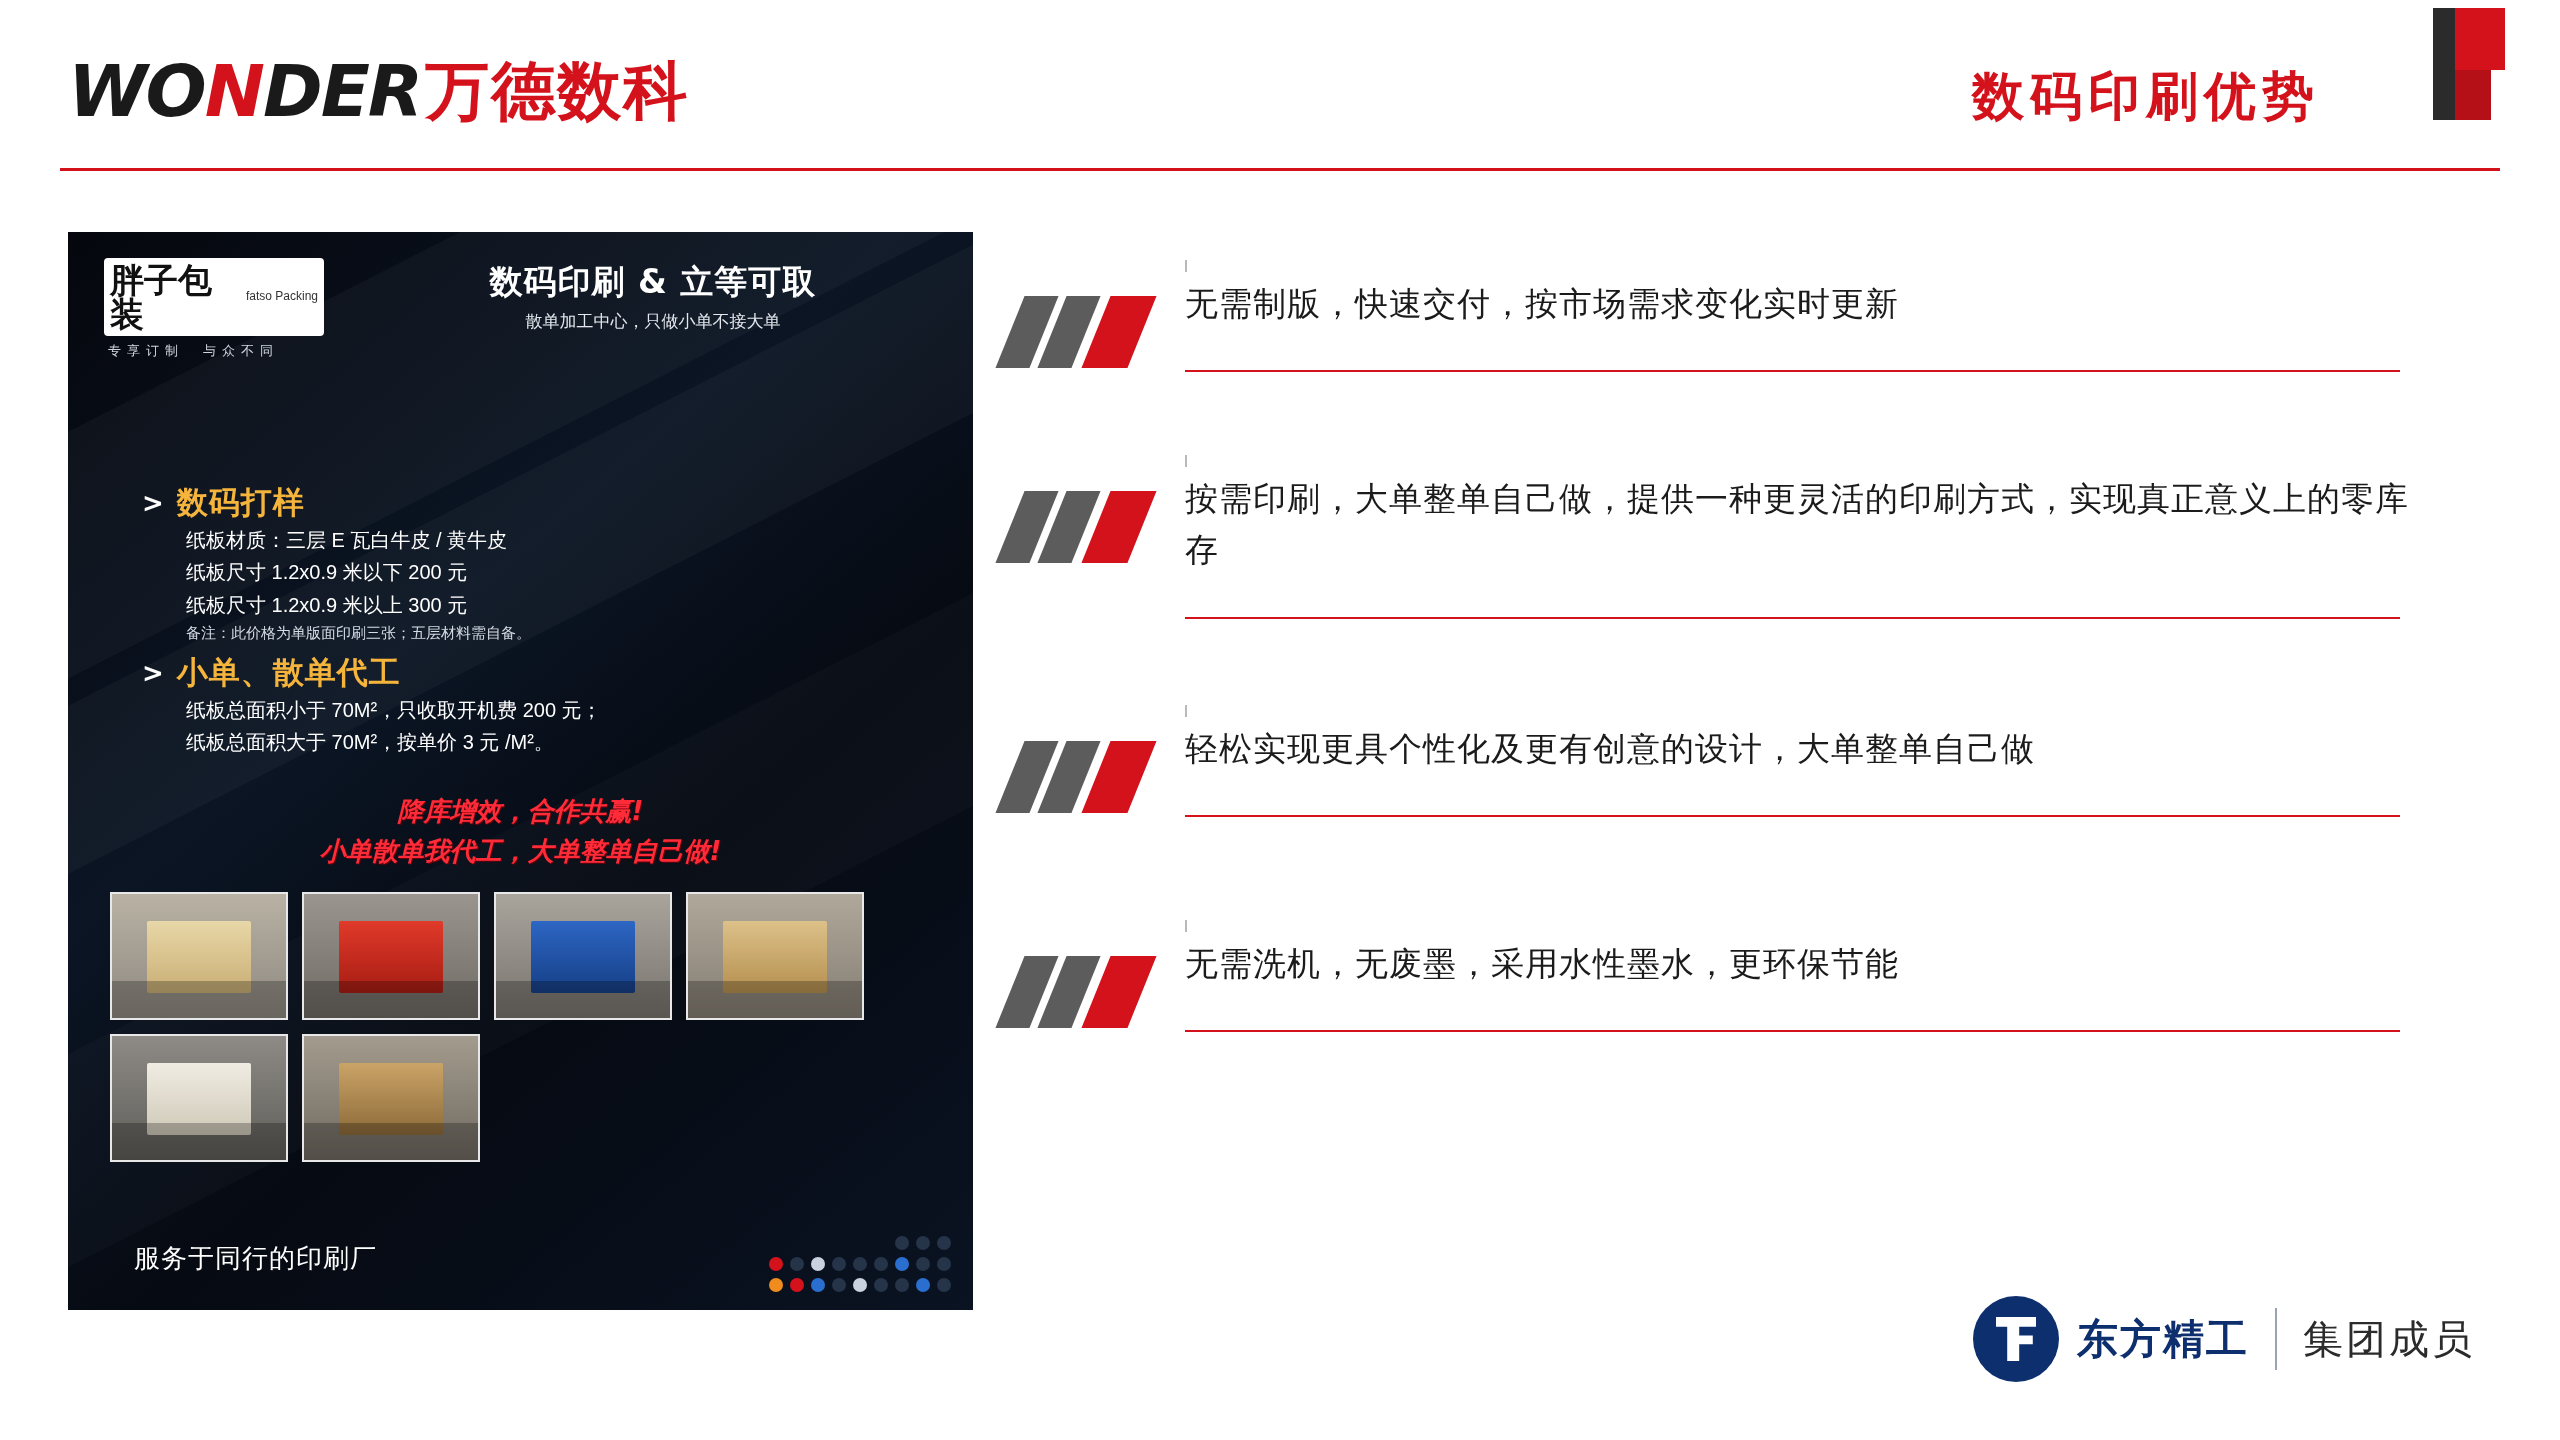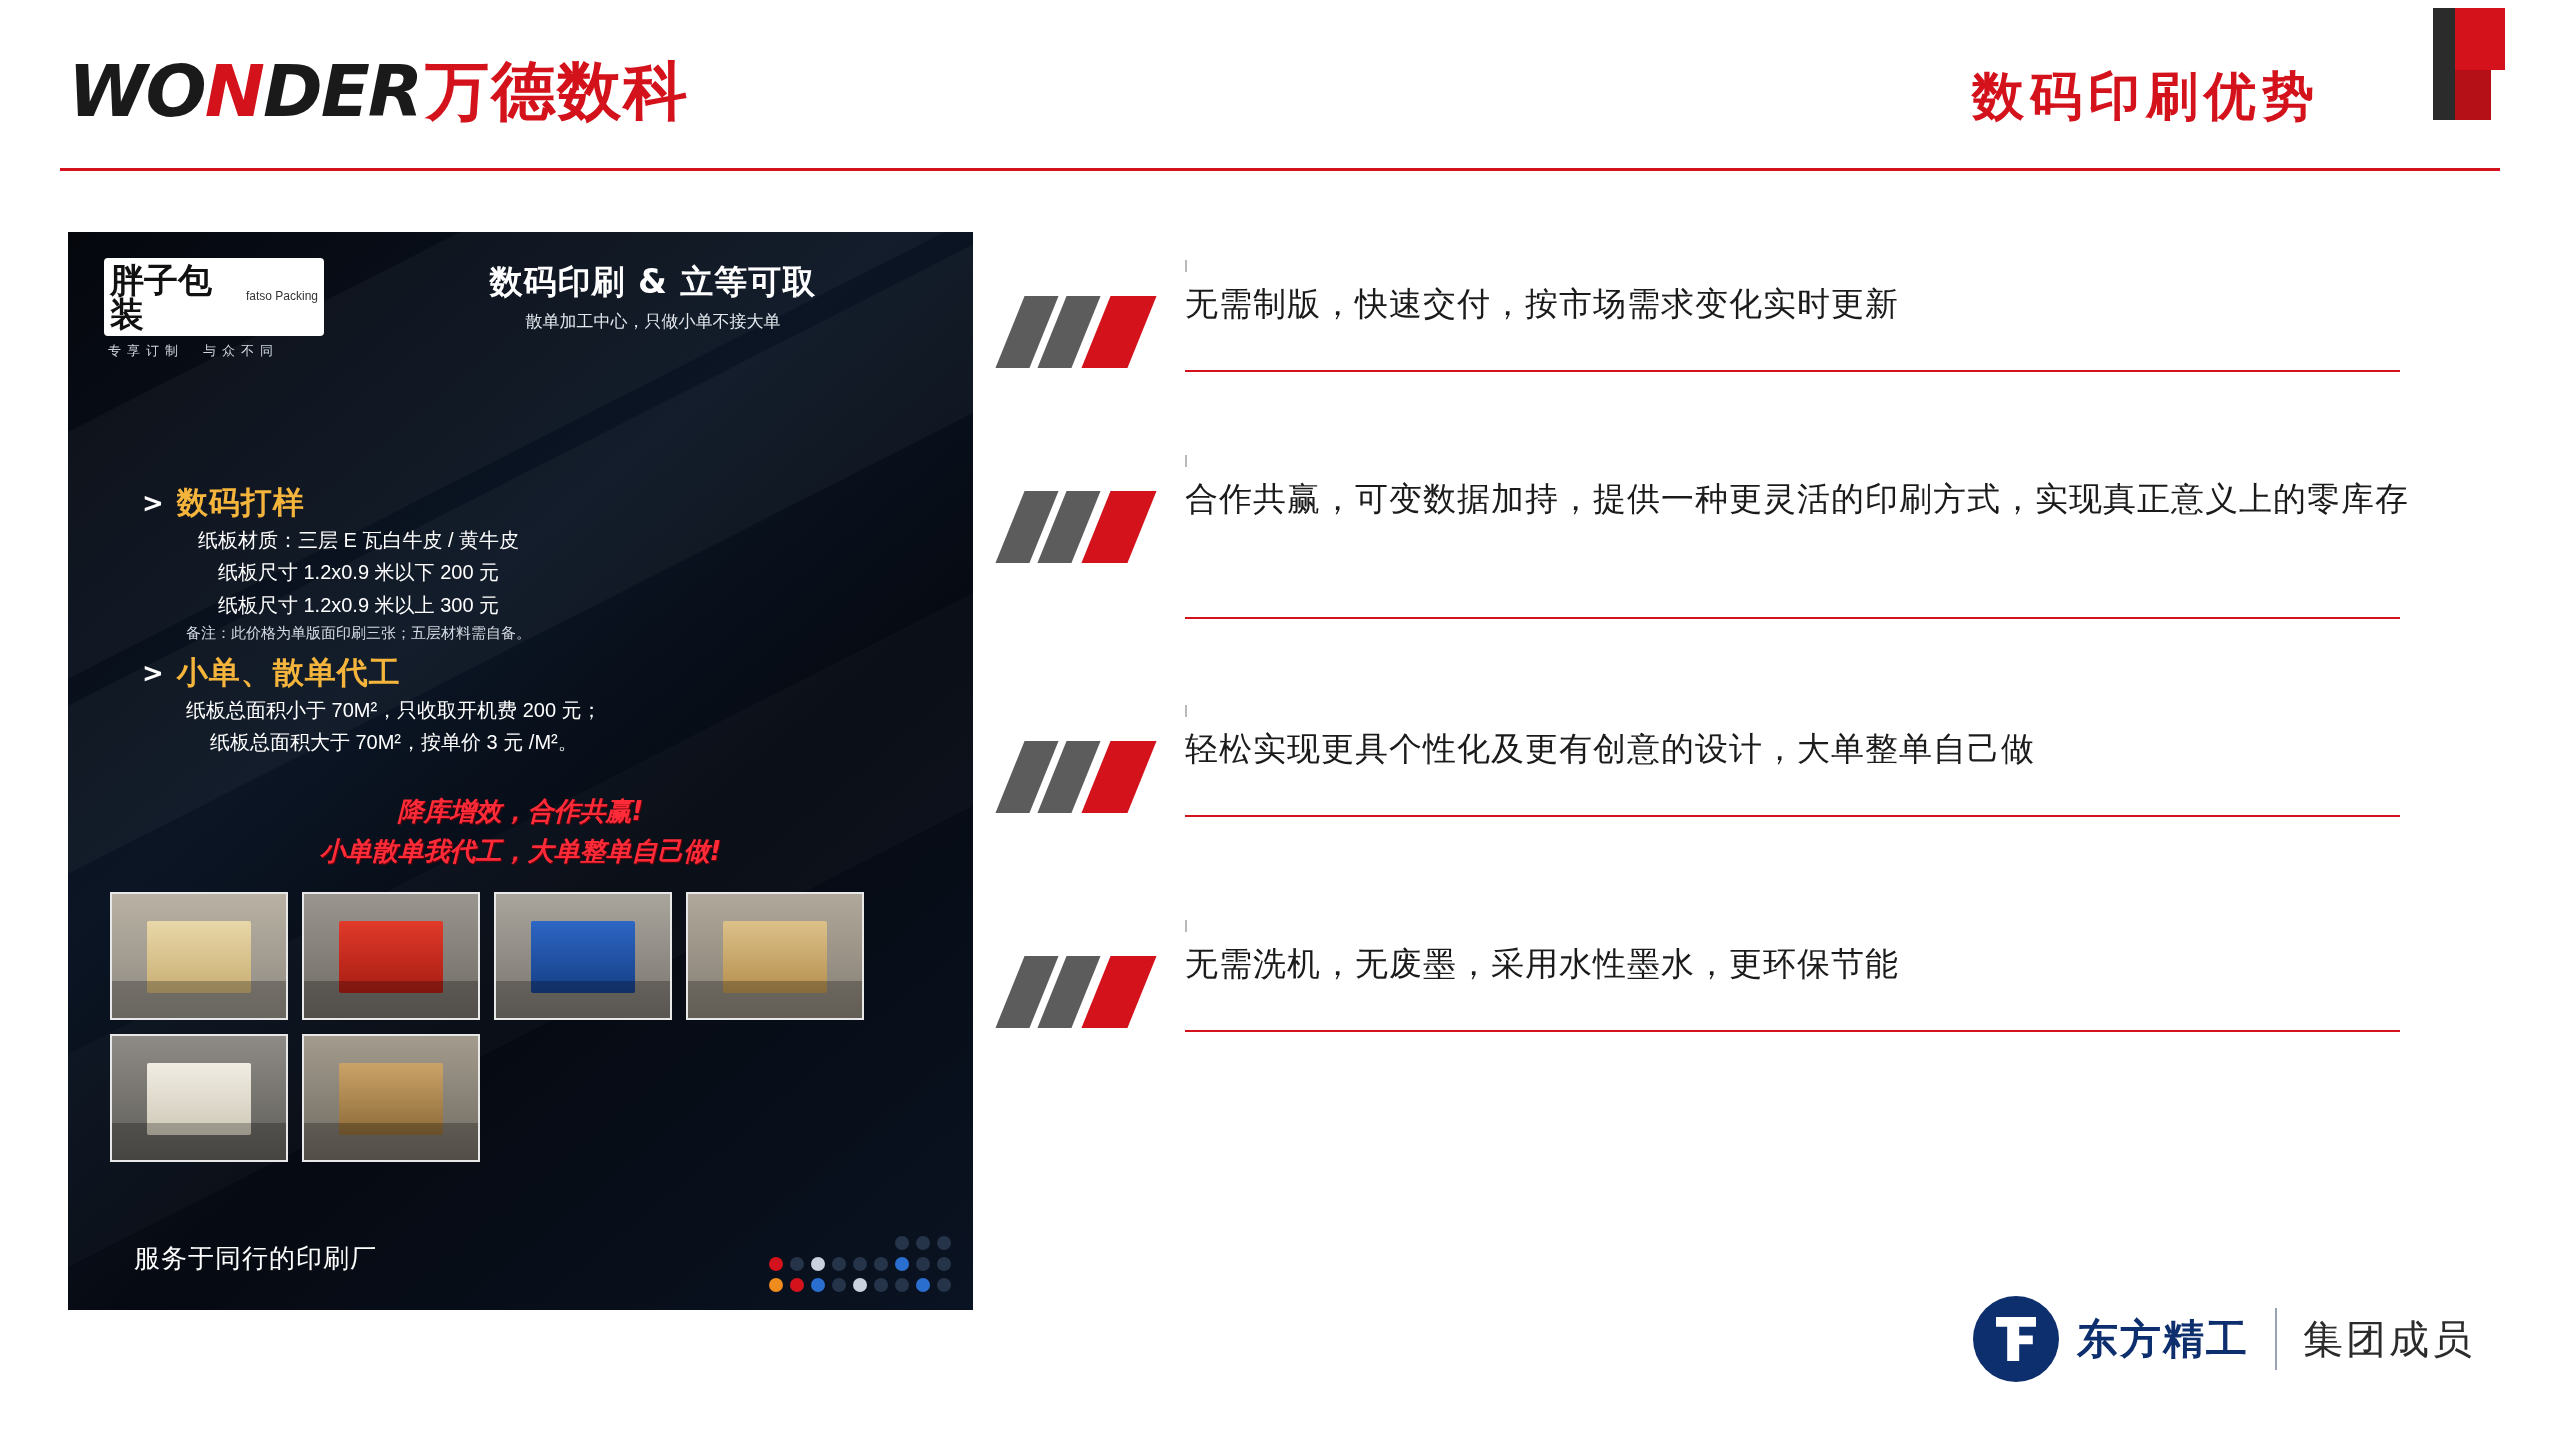--- a/index.html
+++ b/index.html
@@ -184,21 +184,20 @@
     color: #ffffff;
     font-size: 26px;
     font-weight: 900;
     margin-right: 12px;
   }
   .sec-line {
     color: #ffffff;
     font-size: 20px;
     line-height: 1.62;
     margin-left: 44px;
-    text-align: center;
   }
   .sec-note {
     color: #d6dce4;
     font-size: 15px;
     margin-left: 44px;
     margin-top: 3px;
   }
 
   .slogan {
     position: absolute;
@@ -512,21 +511,21 @@
     <div class="bullet-rule r1"></div>
   </div>
 
   <div class="bullet" style="height:250px;">
     <div class="tick"></div>
     <div class="chev">
       <span class="c1"></span>
         <span class="c2"></span>
         <span class="c3"></span>
     </div>
-    <div class="bullet-text">合作共赢，可变数据加持，提供一种更灵活的印刷方式，实现真正意义上的零库存</div>
+    <div class="bullet-text">按需印刷，大单整单自己做，提供一种更灵活的印刷方式，实现真正意义上的零库存</div>
     <div class="bullet-rule r2"></div>
   </div>
 
   <div class="bullet" style="height:215px;">
     <div class="tick"></div>
     <div class="chev">
       <span class="c1"></span>
         <span class="c2"></span>
         <span class="c3"></span>
     </div>

